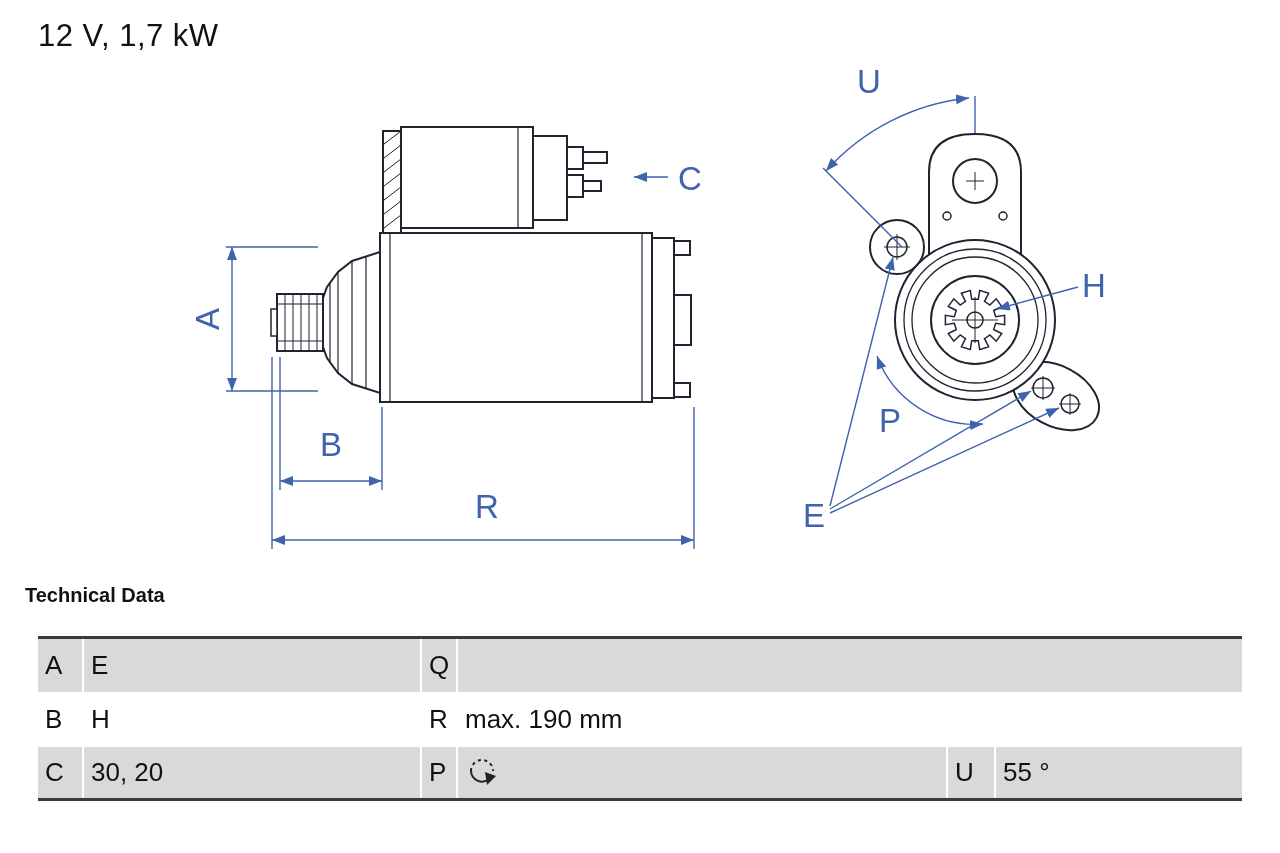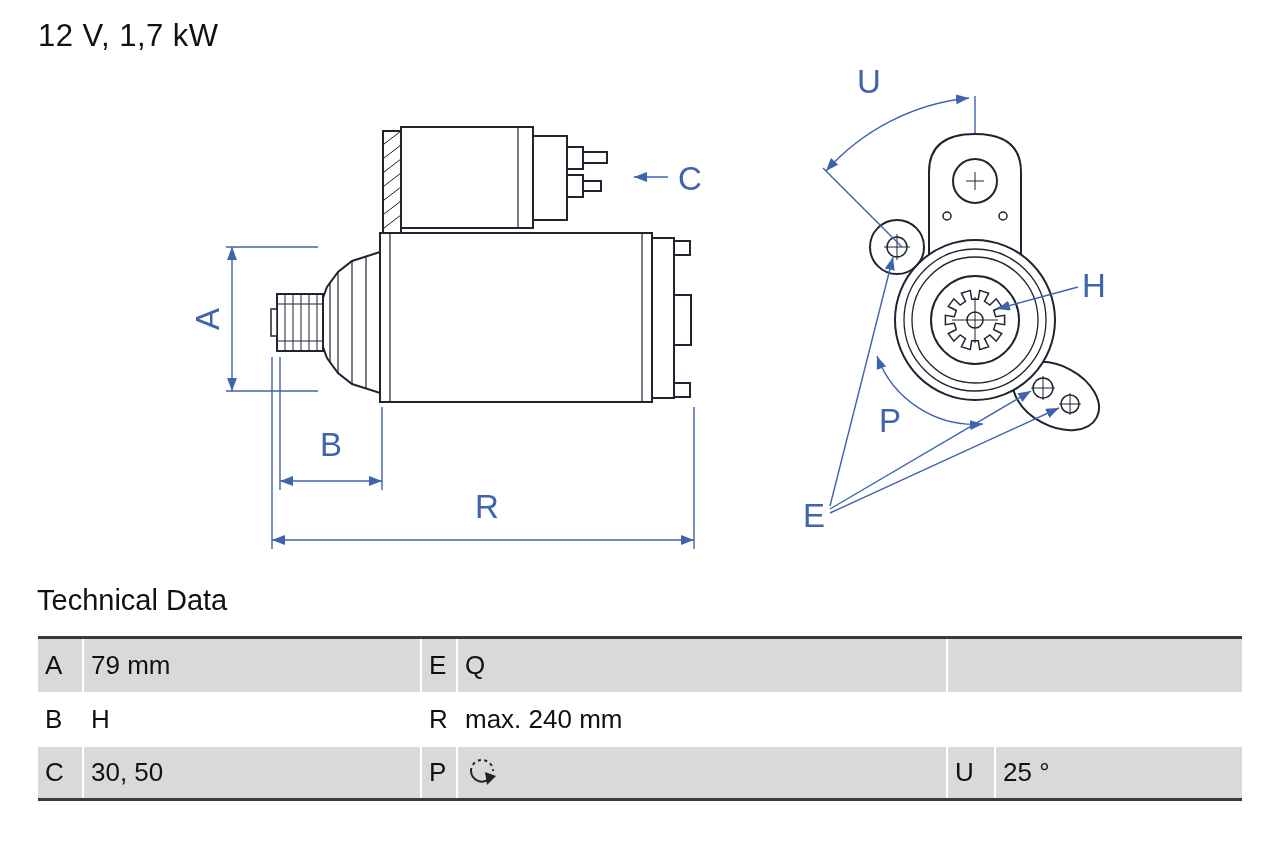--- a/index.html
+++ b/index.html
@@ -3,21 +3,21 @@
 <meta charset="utf-8">
 <style>
   * { box-sizing: border-box; }
   body { margin:0; background:#ffffff; }
   .page {
     position:relative; width:1280px; height:853px; background:#fff;
     font-family:"Liberation Sans", sans-serif; overflow:hidden; color:#111;
   }
   .title { position:absolute; left:38px; top:18px; font-size:31px; letter-spacing:0.5px; }
   .drawing { position:absolute; left:0; top:0; }
-  .heading { position:absolute; left:37px; top:584px; font-size:29px; font-weight:normal; }
+  .heading { position:absolute; left:25px; top:584px; font-size:20px; font-weight:bold; }
   .table { position:absolute; left:38px; top:636px; width:1204px;
            border-top:3px solid #3a3a3a; border-bottom:3px solid #3a3a3a; }
   .trow { display:grid; grid-template-columns:44px 338px 36px 490px 48px 1fr;
           align-items:stretch; height:53px; font-size:26px; }
   .trow.gray { background:#d9d9d9; }
   .trow + .trow { border-top:2px solid #ffffff; }
   .cell { padding-left:7px; display:flex; align-items:center; border-left:2px solid #ffffff; }
   .cell.first { border-left:none; }
   svg text.dim { font-family:"Liberation Sans", sans-serif; font-size:33px; fill:#4063ae; }
 </style>
@@ -160,42 +160,41 @@
     <text class="dim" x="890" y="432" text-anchor="middle">P</text>
     <text class="dim" x="814" y="527" text-anchor="middle">E</text>
   </svg>
 
   <div class="heading">Technical Data</div>
 
   <div class="table">
 
     <div class="trow gray">
       <div class="cell first">A</div>
-      <div class="cell">79 mm</div>
       <div class="cell">E</div>
       <div class="cell">Q</div>
       <div class="cell"></div>
     </div>
 
     <div class="trow">
       <div class="cell first">B</div>
       <div class="cell">H</div>
       <div class="cell">R</div>
-      <div class="cell">max. 240 mm</div>
+      <div class="cell">max. 190 mm</div>
     </div>
 
     <div class="trow gray">
       <div class="cell first">C</div>
-      <div class="cell">30, 50</div>
+      <div class="cell">30, 20</div>
       <div class="cell">P</div>
       <div class="cell">
         <svg width="34" height="30" viewBox="0 0 34 30">
           <path d="M 6 13 A 11 11 0 0 1 28 13" stroke="#222" stroke-width="2" stroke-dasharray="3 3.5" fill="none"></path>
           <path d="M 6 13 A 11 11 0 0 0 24 21" stroke="#222" stroke-width="2" fill="none"></path>
           <polygon points="22,27 31,18 20,14" fill="#222"></polygon>
         </svg>
       </div>
       <div class="cell">U</div>
-      <div class="cell">25 °</div>
+      <div class="cell">55 °</div>
     </div>
 
   </div>
 </div>
 
 </body></html>

